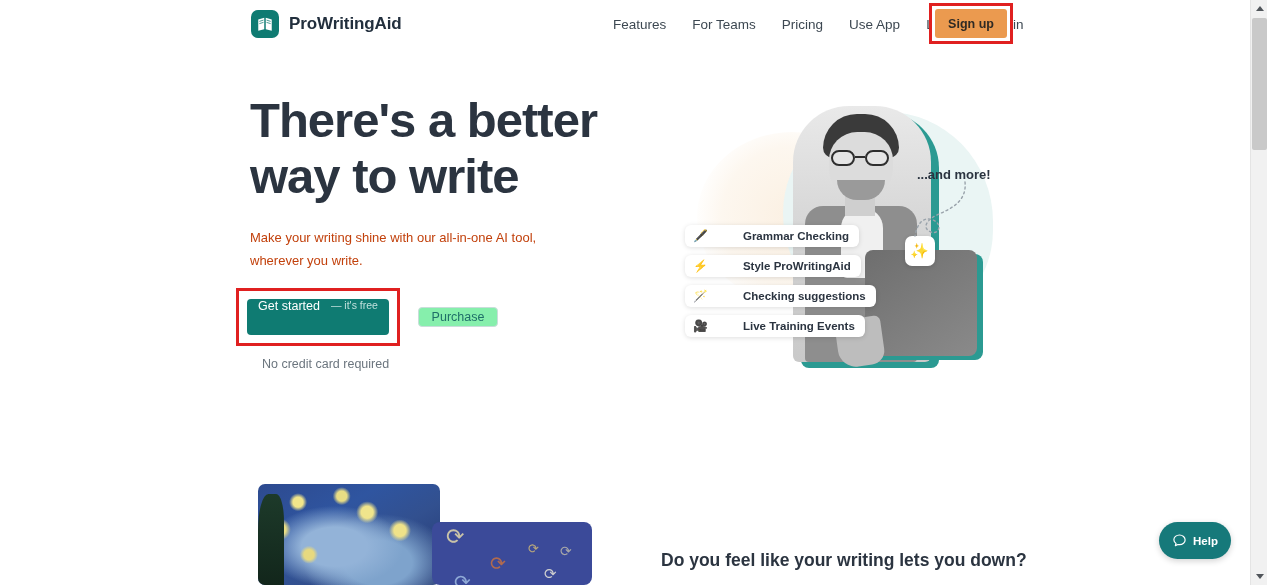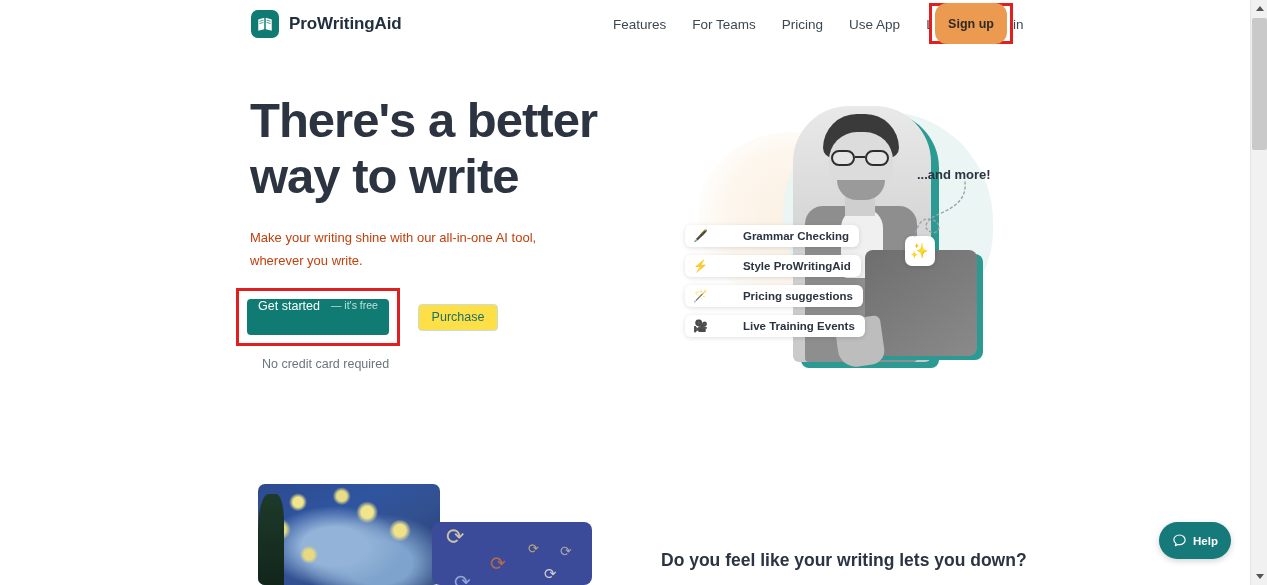--- a/index.html
+++ b/index.html
@@ -53,23 +53,23 @@
     line-height: 50px;
   }
   .signup-wrap {
     position: absolute; left: 929px; top: 3px;
     width: 84px; height: 41px;
     border: 3px solid #e02020;
     background: #ffffff;
     display: flex; align-items: center; justify-content: center;
   }
   .signup-btn {
-    width: 72px; height: 41px;
+    width: 72px; height: 29px;
     background: #eb9a4f;
-    border: none; border-radius: 12px;
+    border: none; border-radius: 3px;
     color: #2f2a24; font-size: 12.5px; font-weight: bold;
     cursor: pointer;
     font-family: "Liberation Sans", sans-serif;
     white-space: nowrap;
   }
 
   
   .hero-left {
     position: absolute; left: 250px; top: 92px; width: 400px;
   }
@@ -99,22 +99,22 @@
     border: none; border-radius: 4px;
     color: #ffffff; font-size: 12.5px;
     cursor: pointer; white-space: nowrap;
     font-family: "Liberation Sans", sans-serif;
     display: flex; align-items: flex-start; justify-content: center; gap: 11px;
   }
   .gs-main { font-weight: normal; font-size: 12.5px; }
   .gs-sub { font-size: 10.5px; color: #bfe0dc; }
   .purchase-btn {
     margin-left: 18px;
-    width: 80px; height: 27px;
-    background: #fde047;
+    width: 80px; height: 20px;
+    background: #86efac;
     border: 1px solid #c9ddda;
     border-radius: 4px;
     color: #1f6f68; font-size: 12.5px;
     cursor: pointer;
     font-family: "Liberation Sans", sans-serif;
   }
   .nocard {
     position: absolute; left: 12px; top: 265px;
     font-size: 12.5px; color: #6b757e;
   }
@@ -429,21 +429,21 @@
       <div class="feat-card">
         <span class="feat-icon">🖋️</span>
         <span class="feat-label">Grammar Checking</span>
       </div>
       <div class="feat-card">
         <span class="feat-icon">⚡</span>
         <span class="feat-label">Style ProWritingAid</span>
       </div>
       <div class="feat-card">
         <span class="feat-icon">🪄</span>
-        <span class="feat-label">Pricing suggestions</span>
+        <span class="feat-label">Checking suggestions</span>
       </div>
       <div class="feat-card">
         <span class="feat-icon">🎥</span>
         <span class="feat-label">Live Training Events</span>
       </div>
     </div>
   </div>
 
   <div class="starry">
     <div class="cypress"></div>

